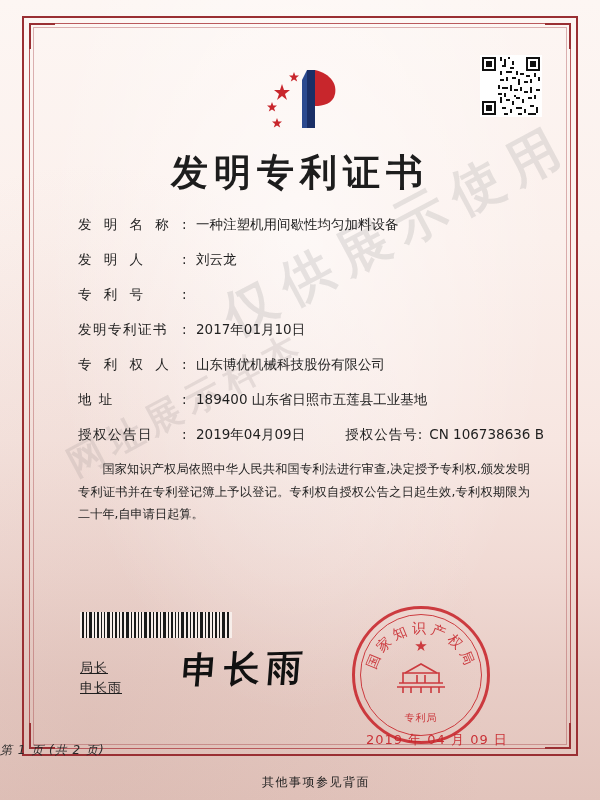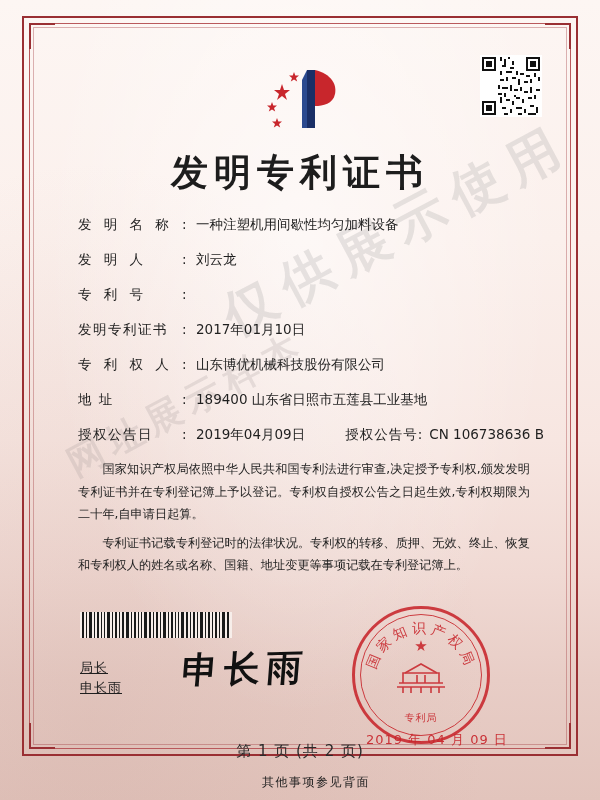--- a/index.html
+++ b/index.html
@@ -277,24 +277,25 @@
     white-space: nowrap;
     margin-top: 31px;
   }
 
   
   .page-num {
     position: absolute;
     left: 0;
     right: 0;
     top: 742px;
-    text-align: center;
-    font-size: 15px;
+    text-align: left;
+    font-size: 12px;
     color: #2b2b2b;
     letter-spacing: 1px;
+    font-style: italic;
   }
   .back-note {
     position: absolute;
     left: 0;
     right: 0;
     top: 774px;
     text-align: center;
     font-size: 12px;
     color: #1f1f1f;
     letter-spacing: 1.5px;
@@ -469,21 +470,20 @@
       <span class="field-label tight">授权公告日</span>
       <span class="field-colon">:</span>
       <span class="field-value">2019年04月09日</span>
       <span class="sec-label">授权公告号:</span>
       <span class="sec-value">CN 106738636 B</span>
     </div>
   </div>
 
   <div class="paragraphs">
     <p>国家知识产权局依照中华人民共和国专利法进行审查,决定授予专利权,颁发发明专利证书并在专利登记簿上予以登记。专利权自授权公告之日起生效,专利权期限为二十年,自申请日起算。</p>
-    <p>专利证书记载专利登记时的法律状况。专利权的转移、质押、无效、终止、恢复和专利权人的姓名或名称、国籍、地址变更等事项记载在专利登记簿上。</p>
   </div>
 
   <div class="barcode">
     <svg width="152" height="26" viewBox="0 0 152 26" shape-rendering="crispEdges">
       <rect width="152" height="26" fill="#f7eeea"></rect>
       <g fill="#1a1a1a">
         <rect x="2" y="0" width="2" height="26"></rect>
           <rect x="6" y="0" width="1" height="26"></rect>
         <rect x="9" y="0" width="3" height="26"></rect>
           <rect x="14" y="0" width="1" height="26"></rect>

